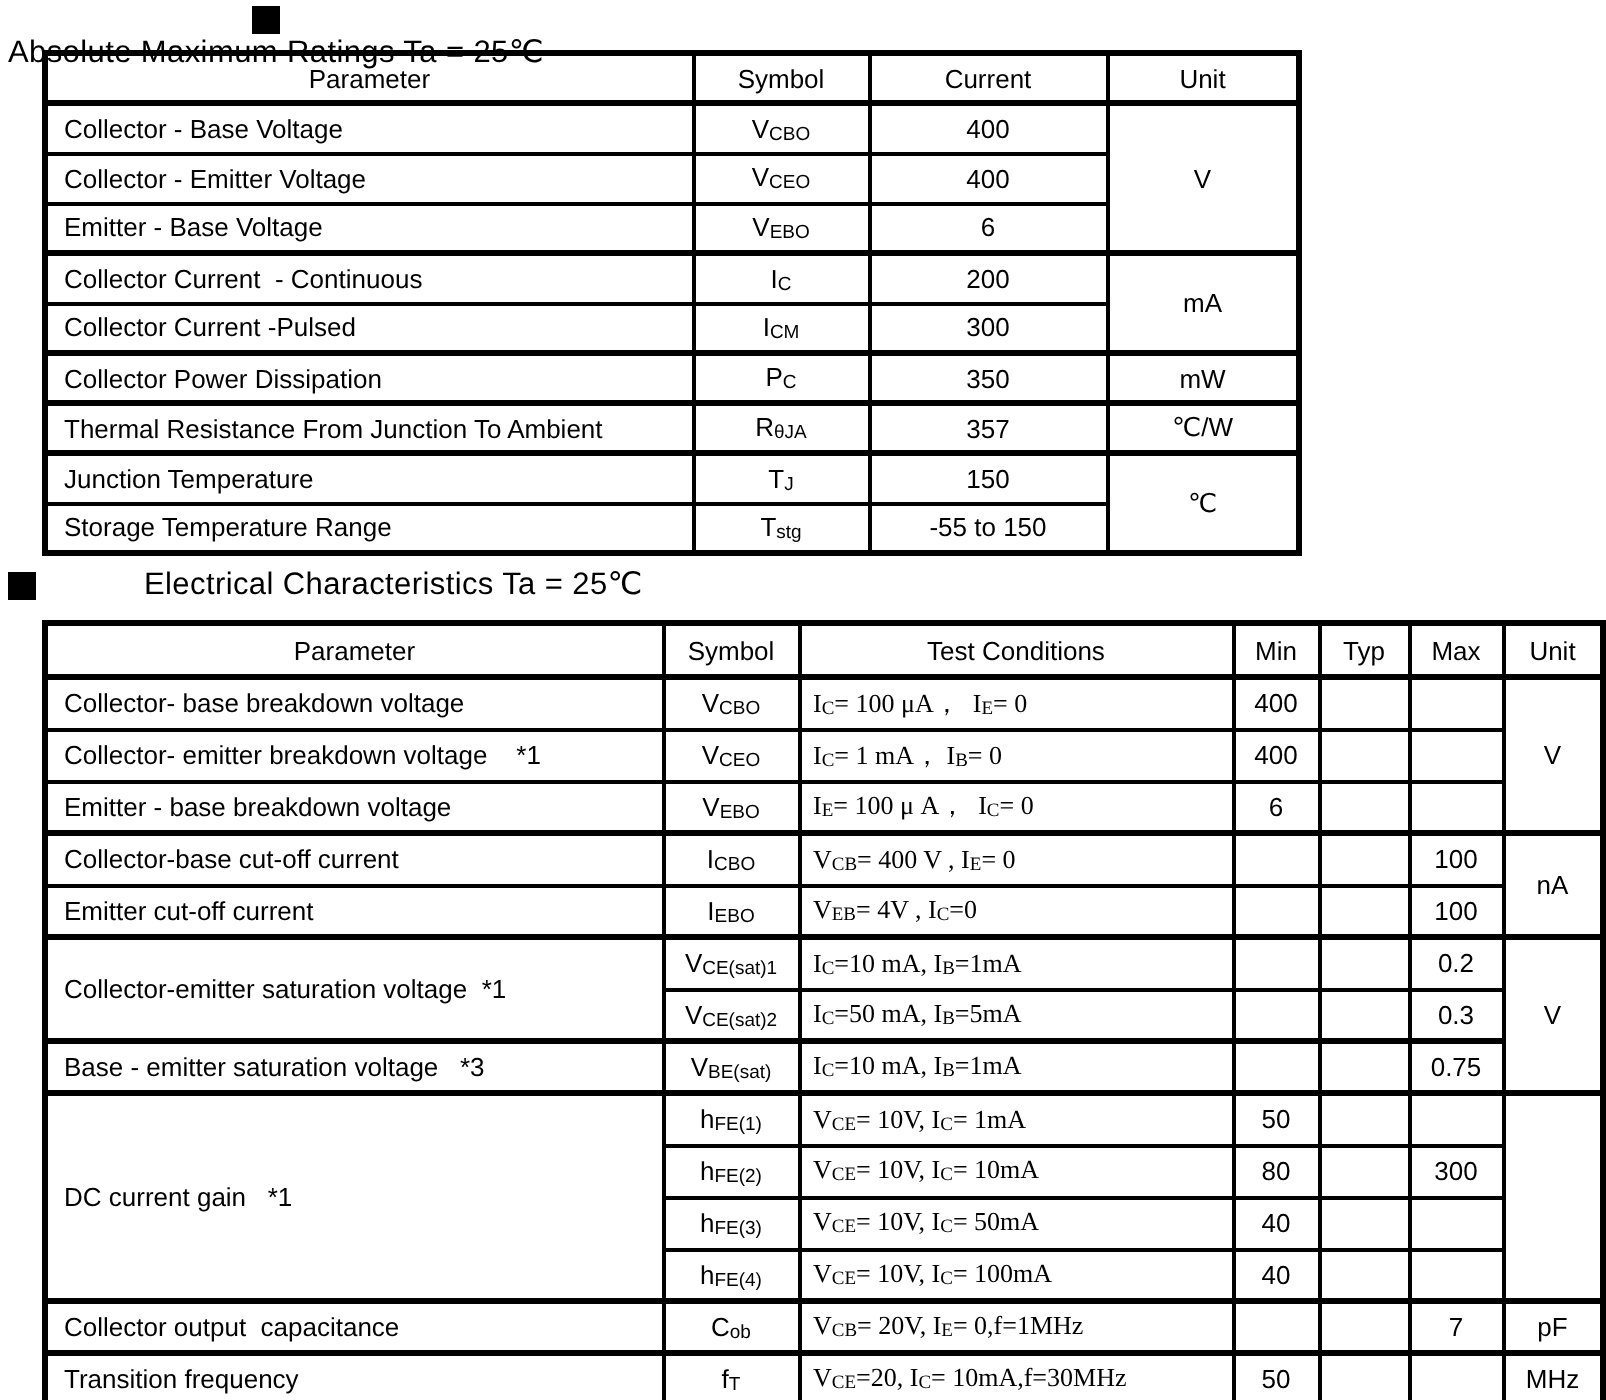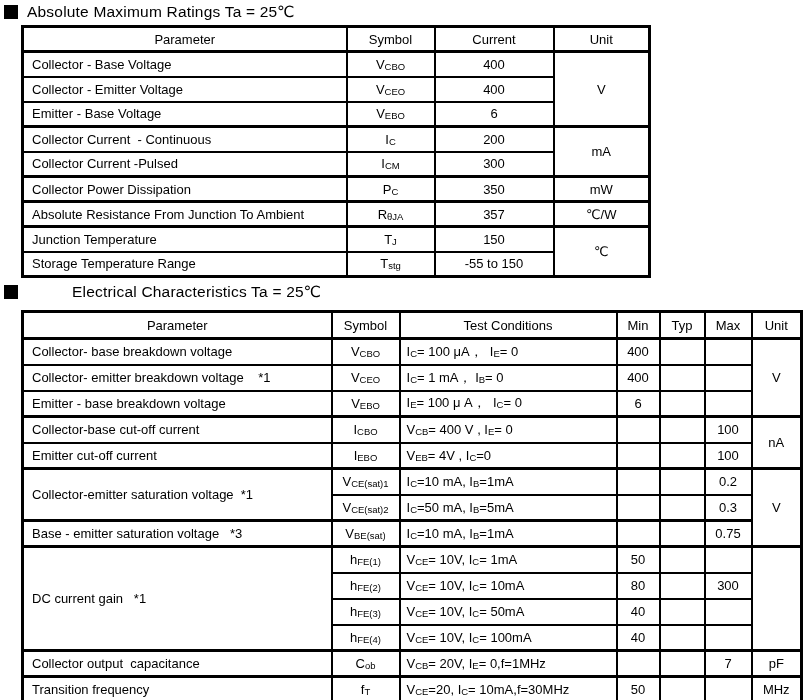--- a/index.html
+++ b/index.html
@@ -22,28 +22,28 @@
     border:3px solid #000;
   }
   th, td {
     border:2px solid #000; font-size:13px; font-weight:normal;
     padding:0; text-align:center; vertical-align:middle; overflow:hidden;
     white-space:pre;
   }
   thead th { border-bottom:3px solid #000;margin-left:20px; }
   tr.grp td { border-top:3px solid #000; }
   .left  { text-align:left; padding-left:8px; }
-  .cond  { text-align:left; padding-left:6px; }
+  .cond  { text-align:left; padding-left:6px;font-family:Liberation Serif, serif; }
   sub { font-size:0.73em; vertical-align:-0.09em; line-height:1; }
   #t1 { left:21px; top:25px;  width:627px; }
   #t2 { left:21px; top:310px; width:779px; }
   #t1 tr { height:25px; }
   #t2 thead tr { height:27px; }
   #t2 tbody tr { height:26px; }
-  #title1 { left:4px; top:3px; }
+  #title1 { left:4px; top:3px;flex-direction:column; }
   #title2 { left:4px; top:283px;gap:45px; }
 </style>
 </head>
 <body>
 
 <div id="title1" class="sec-title">
   <span class="bullet"></span>
   <span>Absolute Maximum Ratings Ta = 25℃</span>
 </div>
 
@@ -90,21 +90,21 @@
       <td>I<sub>CM</sub></td>
       <td>300</td>
     </tr>
     <tr class="grp">
       <td class="left">Collector Power Dissipation</td>
       <td>P<sub>C</sub></td>
       <td>350</td>
       <td>mW</td>
     </tr>
     <tr class="grp">
-      <td class="left">Absolute Resistance From Junction To Ambient</td>
+      <td class="left">Thermal Resistance From Junction To Ambient</td>
       <td>R<sub>θJA</sub></td>
       <td>357</td>
       <td>℃/W</td>
     </tr>
     <tr class="grp">
       <td class="left">Junction Temperature</td>
       <td>T<sub>J</sub></td>
       <td>150</td>
       <td rowspan="2">℃</td>
     </tr>

